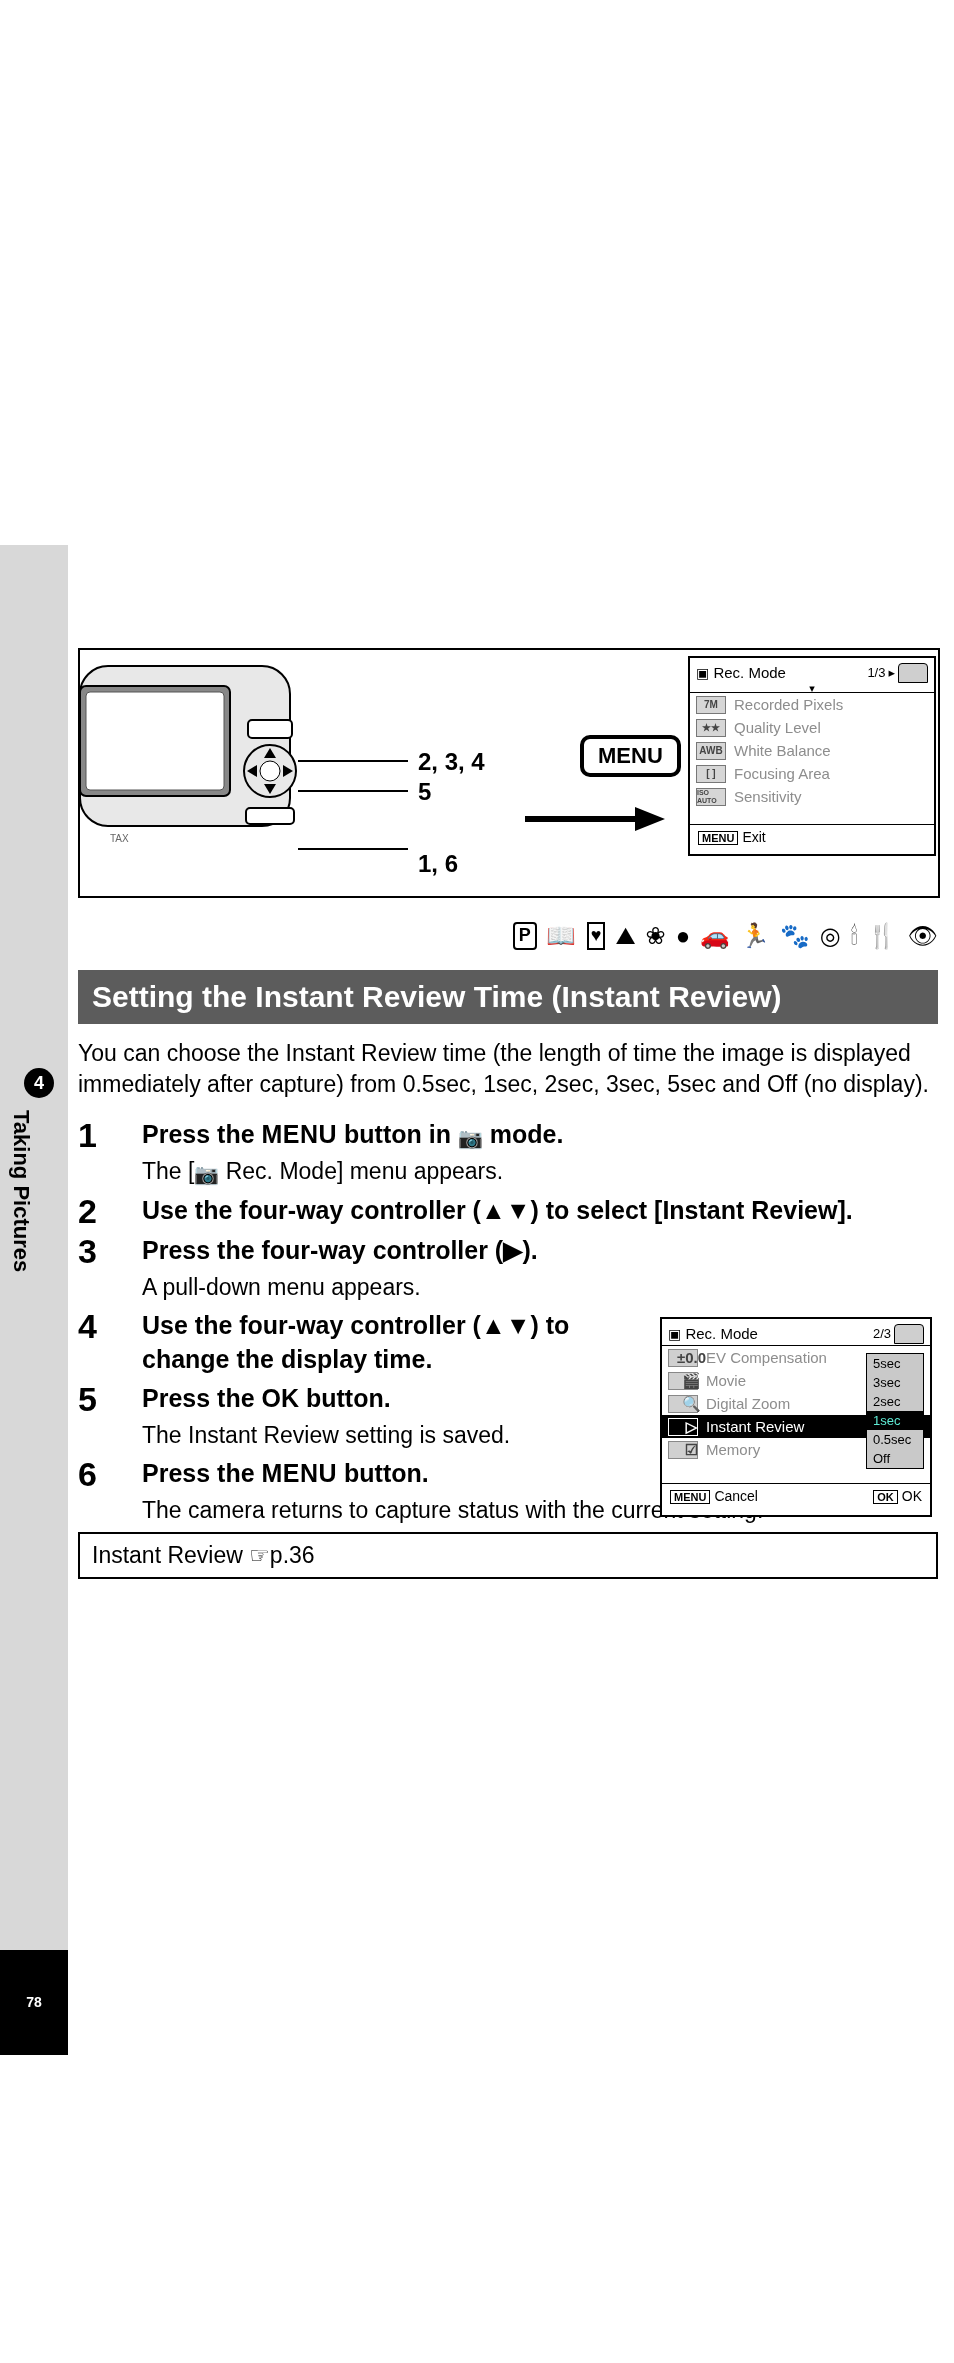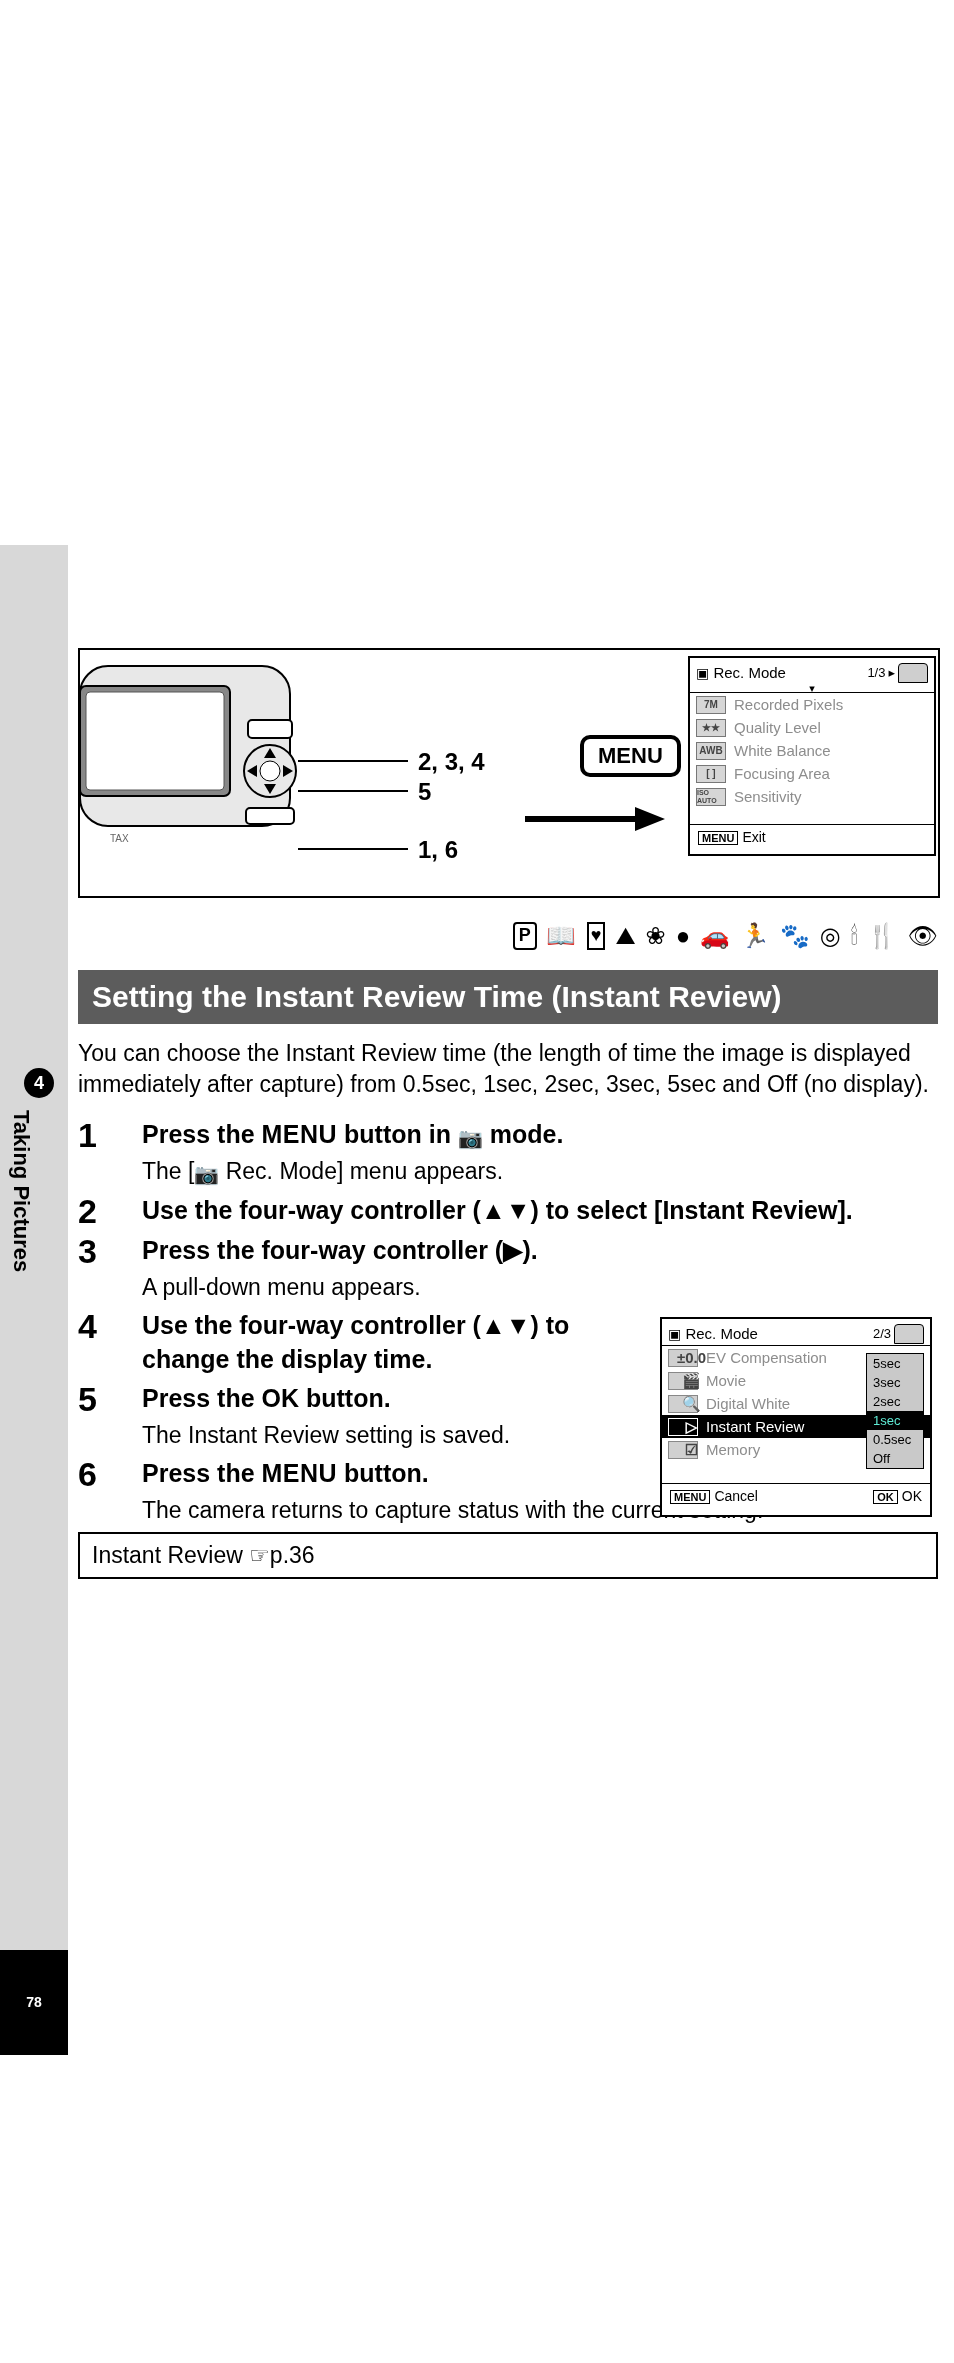--- a/index.html
+++ b/index.html
@@ -276,21 +276,21 @@
     <rect x="168" y="64" width="44" height="18" rx="4" fill="#fff" stroke="#000" stroke-width="2"></rect>
     <rect x="166" y="152" width="48" height="16" rx="4" fill="#fff" stroke="#000" stroke-width="2"></rect>
     <text x="30" y="186" font-size="10" fill="#666">TAX</text>
   </svg>
 
   <div class="callout-line" style="left:218px; top:110px; width:110px;"></div>
   <div class="callout" style="left:338px; top:98px;">2, 3, 4</div>
   <div class="callout-line" style="left:218px; top:140px; width:110px;"></div>
   <div class="callout" style="left:338px; top:128px;">5</div>
   <div class="callout-line" style="left:218px; top:198px; width:110px;"></div>
-  <div class="callout" style="left:338px; top:186px;">1, 6</div>
+  <div class="callout" style="left:338px; top:200px;">1, 6</div>
 
   <div class="menu-badge">MENU</div>
 
   <svg class="arrow-big" viewBox="0 0 140 28">
     <line x1="0" y1="14" x2="110" y2="14" stroke="#000" stroke-width="6"></line>
     <polygon points="110,2 140,14 110,26" fill="#000"></polygon>
   </svg>
 
   <div class="lcd" style="left:608px; top:6px; width:248px; height:200px;">
     <div class="lcd-header">
@@ -419,21 +419,21 @@
   <div class="lcd-row">
       <span class="icon-box">±0.0</span>
       <span>EV Compensation</span>
     </div>
   <div class="lcd-row">
       <span class="icon-box">🎬</span>
       <span>Movie</span>
     </div>
   <div class="lcd-row">
       <span class="icon-box">🔍</span>
-      <span>Digital White</span>
+      <span>Digital Zoom</span>
     </div>
   <div class="lcd-row highlight">
       <span class="icon-box" style="background:#000;color:#fff;border-color:#fff;">▷</span>
       <span>Instant Review</span>
     </div>
   <div class="lcd-row">
       <span class="icon-box">☑</span>
       <span>Memory</span>
     </div>
   <div style="height:22px;"></div>

